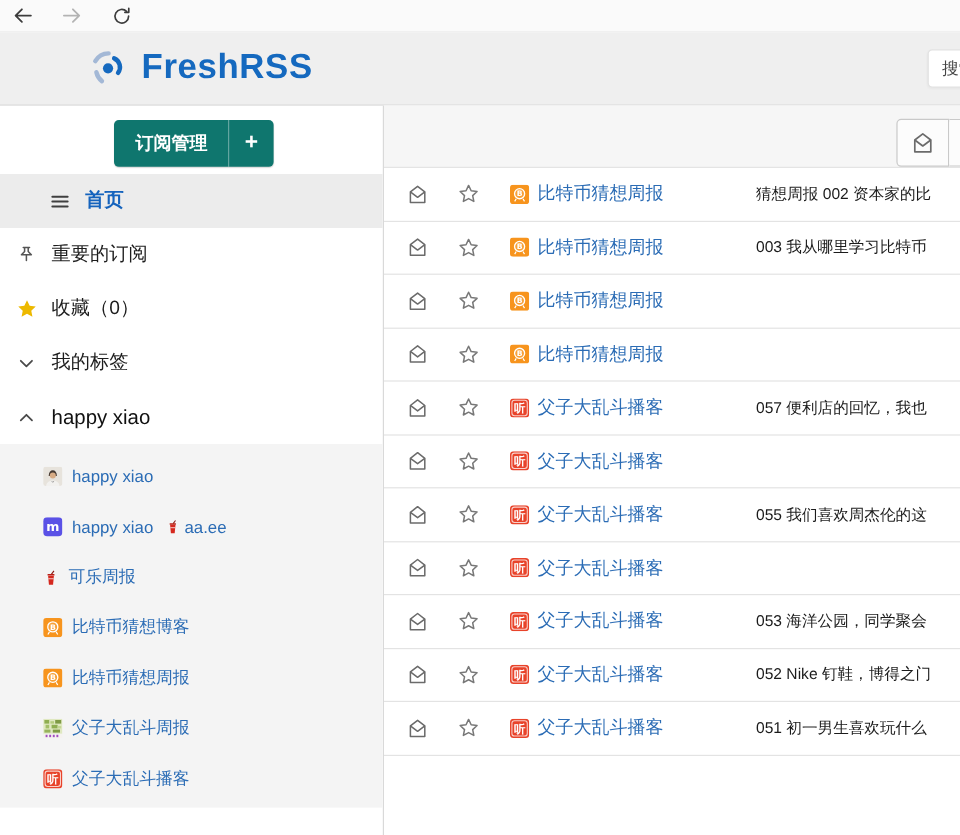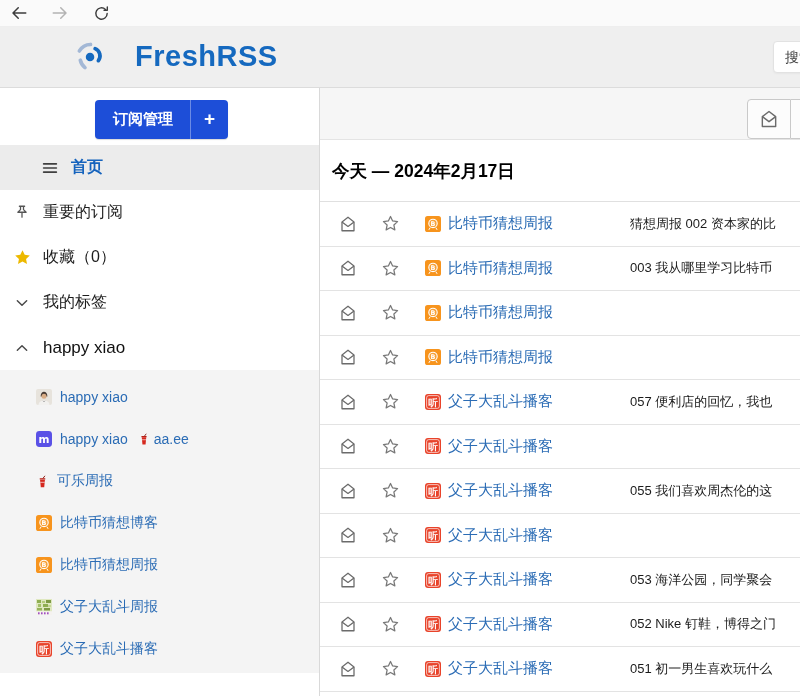--- a/index.html
+++ b/index.html
@@ -7,36 +7,36 @@
     font-family:"Liberation Sans","DejaVu Sans",sans-serif; }
   svg { display:block; }
 
   
   .topbar { height:26px; background:#fafafa; border-bottom:1px solid #eeeeee;
     display:flex; align-items:center; padding-left:10px; gap:23px; }
   .nav-ico { width:18px; height:18px; display:flex; align-items:center; justify-content:center; }
 
   
   .appheader { height:60px; background:#efefef; border-bottom:1px solid #dcdcdc; position:relative; }
-  .logo-wrap { position:absolute; left:72px; top:11px; display:flex; align-items:center; gap:26px; }
+  .logo-wrap { position:absolute; left:72px; top:11px; display:flex; align-items:center; gap:9px; }
   .logo-title { font-size:29px; font-weight:700; color:#1569bf; letter-spacing:0.5px; }
   .search-input { position:absolute; left:773px; top:14px; width:90px; height:30px;
     border:1px solid #e2e2e2; border-radius:4px; background:#fff; padding:0 0 0 11px;
     font-size:14px; color:#333; box-shadow:0 1px 2px rgba(0,0,0,.04); outline:none;
     font-family:"Liberation Sans","DejaVu Sans",sans-serif; }
   .search-input::placeholder { color:#444; opacity:1; }
 
   
   .content { display:flex; height:608px; }
   .sidebar { width:319px; border-right:1px solid #d9d9d9; background:#fff; overflow:hidden; }
   .main { flex:1; position:relative; overflow:hidden; background:#fff; }
 
   
   .manage-row { height:45px; padding:12px 0 0 95px; }
-  .btn-blue { display:inline-flex; background:#1d4ed8; color:#fff; border-radius:4px;
+  .btn-blue { display:inline-flex; background:#0f766e; color:#fff; border-radius:4px;
     font-size:15px; cursor:pointer; box-shadow:0 1px 1px rgba(0,0,0,.15); }
   .btn-main { padding:10px 17px 10px 18px; border-right:1px solid rgba(255,255,255,.35); font-weight:700; }
   .btn-plus { padding:8px 13px 0 13px; font-size:19px; font-weight:700; }
   .nav-item { height:45px; display:flex; align-items:center; padding-left:12px; gap:11px;
     font-size:16px; color:#1d1d1d; cursor:pointer; }
   .nav-item .nico { width:20px; display:flex; justify-content:center; }
   .nav-item.active { background:#ececec; color:#1563bd; font-weight:700;padding-left:40px; }
   .nav-item.cat { font-size:17px; color:#111; }
   .feed-panel { background:#f4f4f4; height:297px; padding-top:6px; }
   .feed-item { height:42px; display:flex; align-items:center; padding-left:36px; gap:8px;
@@ -282,21 +282,20 @@
           <span>
             <svg width="20" height="20">
                 <use href="#i-env"></use>
               </svg>
           </span>
         </span>
         <span class="tool-btn second"></span>
       </div>
     </div>
 
-    <div class="date-header">今天 — 2024年2月17日</div>
 
     <div class="entry">
       <span class="env">
           <svg width="18" height="18">
             <use href="#i-env"></use>
           </svg>
         </span>
       <span class="star">
           <svg width="19" height="19">
             <use href="#i-star"></use>

